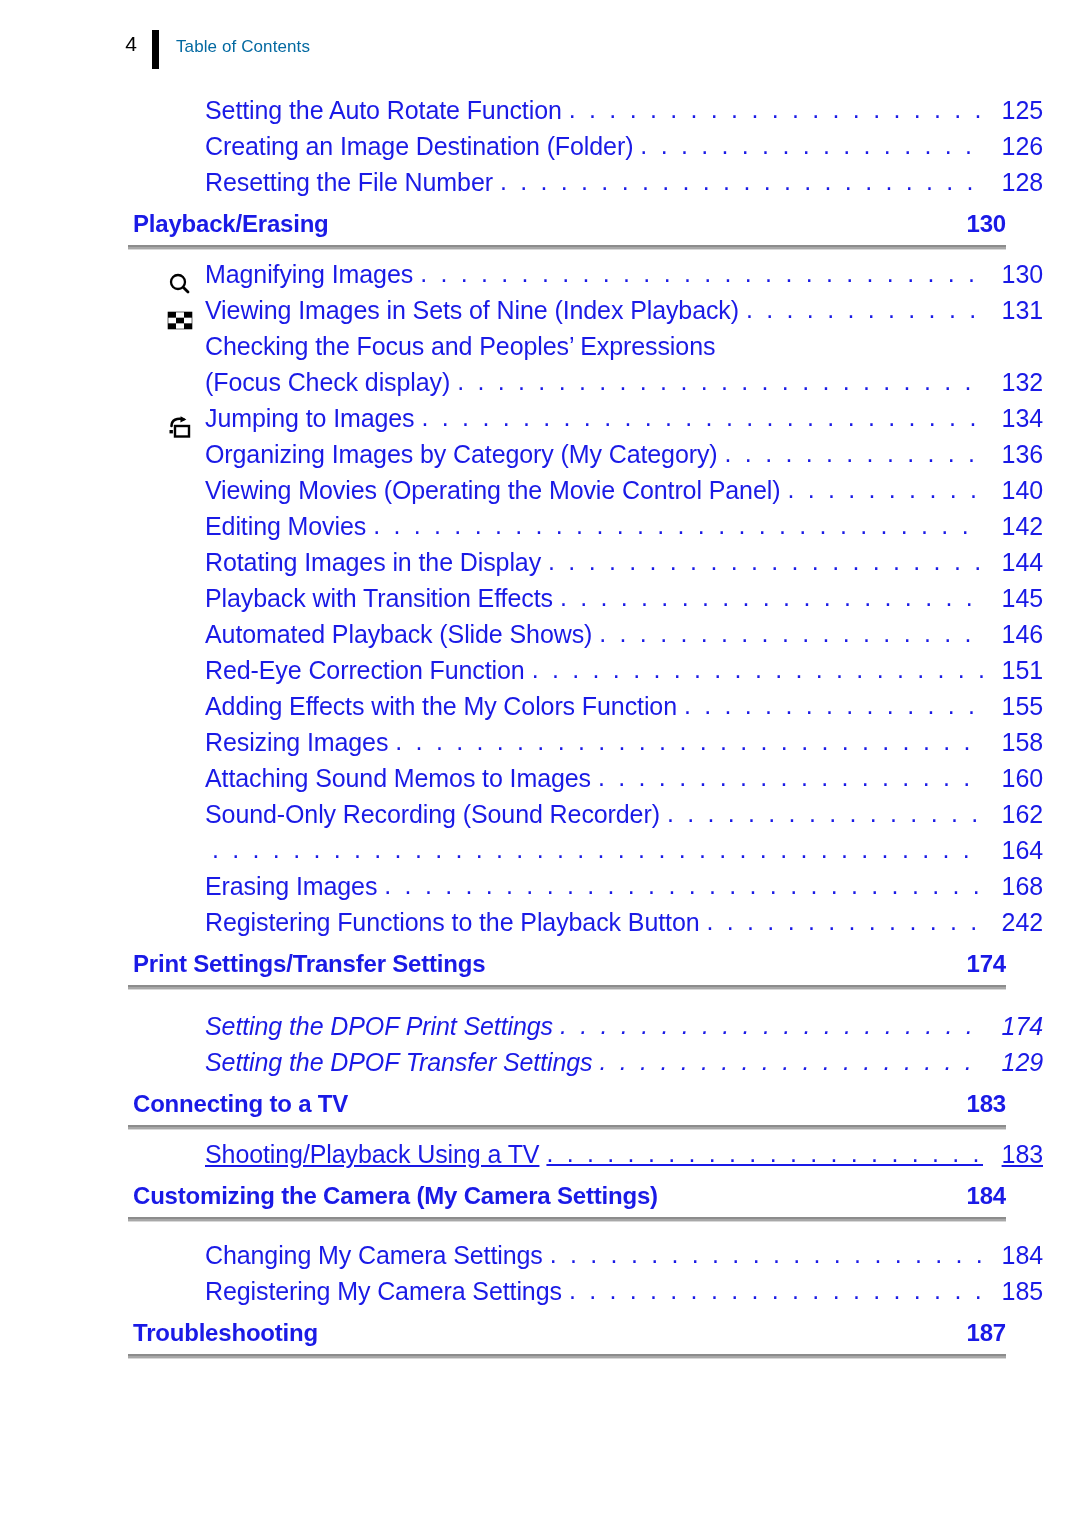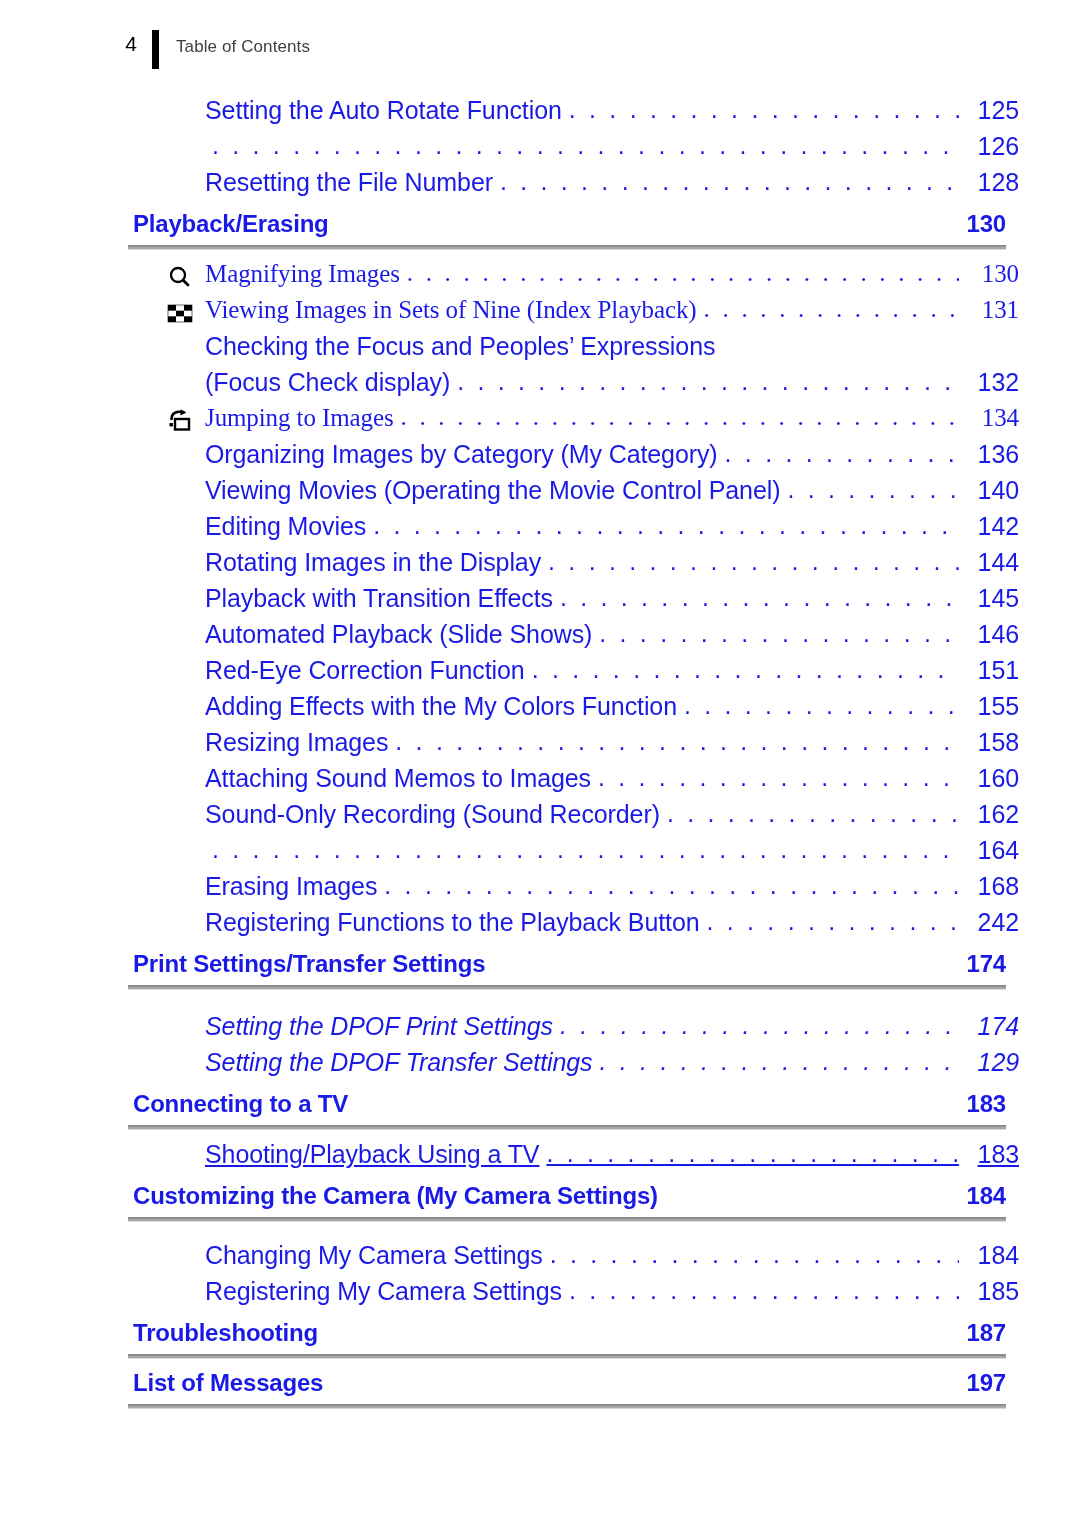--- a/index.html
+++ b/index.html
@@ -41,21 +41,21 @@
     top: 2px;
     width: 7px;
     height: 39px;
     background: #000000;
   }
   .header-title {
     position: absolute;
     left: 176px;
     top: 9px;
     font-size: 17px;
-    color: #404040;
+    color: #0369a1;
     letter-spacing: 0.1px;
   }
 
   
   .toc {
     position: absolute;
     top: 92px;
     left: 0;
     width: 1080px;
   }
@@ -88,30 +88,29 @@
   }
   .rule {
     margin: 7px 74px 0 128px;
     height: 5px;
     background: linear-gradient(to bottom, #8c8c8c 0px, #8c8c8c 2px, #a8a8a8 2px, #a8a8a8 4px, #d8d8d8 4px, #d8d8d8 5px);
   }
 
   
   .entry {
     display: flex;
-    align-items: center;
+    align-items: flex-end;
     padding-left: 205px;
-    padding-right: 61px;
+    padding-right: 37px;
     font-size: 25px;
     line-height: 36px;
     letter-spacing: -0.1px;
   }
   .entry.indent-icon {
     padding-left: 205px;
-    font-family: Liberation Serif, serif;
   }
   .entry-icon {
     position: relative;
     display: inline-block;
     width: 30px;
     min-width: 30px;
     height: 22px;
     margin-left: -38px;
     margin-right: 8px;
     top: 2px;
@@ -152,20 +151,21 @@
 </div>
 
 <div class="toc" id="toc-root">
     <div>
       <div class="entry">
         <span class="entry-label">Setting the Auto Rotate Function</span>
         <span class="leader">. . . . . . . . . . . . . . . . . . . . . . . . . . . . . . . . . . . . . . . . . . . . . . . . . . . . . . . . . . . . . .</span>
         <span class="entry-page">125</span>
       </div>
       <div class="entry">
+        <span class="entry-label">Creating an Image Destination (Folder)</span>
         <span class="leader">. . . . . . . . . . . . . . . . . . . . . . . . . . . . . . . . . . . . . . . . . . . . . . . . . . . . . . . . . . . . . .</span>
         <span class="entry-page">126</span>
       </div>
       <div class="entry">
         <span class="entry-label">Resetting the File Number</span>
         <span class="leader">. . . . . . . . . . . . . . . . . . . . . . . . . . . . . . . . . . . . . . . . . . . . . . . . . . . . . . . . . . . . . .</span>
         <span class="entry-page">128</span>
       </div>
     </div>
     <div class="section">
@@ -353,22 +353,13 @@
     </div>
     <div class="section">
       <div class="section-row">
         <span class="section-title">Troubleshooting</span>
         <span class="section-spacer"></span>
         <span class="section-page">187</span>
       </div>
       <div class="rule"></div>
       <div style="margin-top: 6px;"></div>
     </div>
-    <div class="section">
-      <div class="section-row">
-        <span class="section-title">List of Messages</span>
-        <span class="section-spacer"></span>
-        <span class="section-page">197</span>
-      </div>
-      <div class="rule"></div>
-      <div style="margin-top: 6px;"></div>
-    </div>
   </div>
 
 </body></html>

